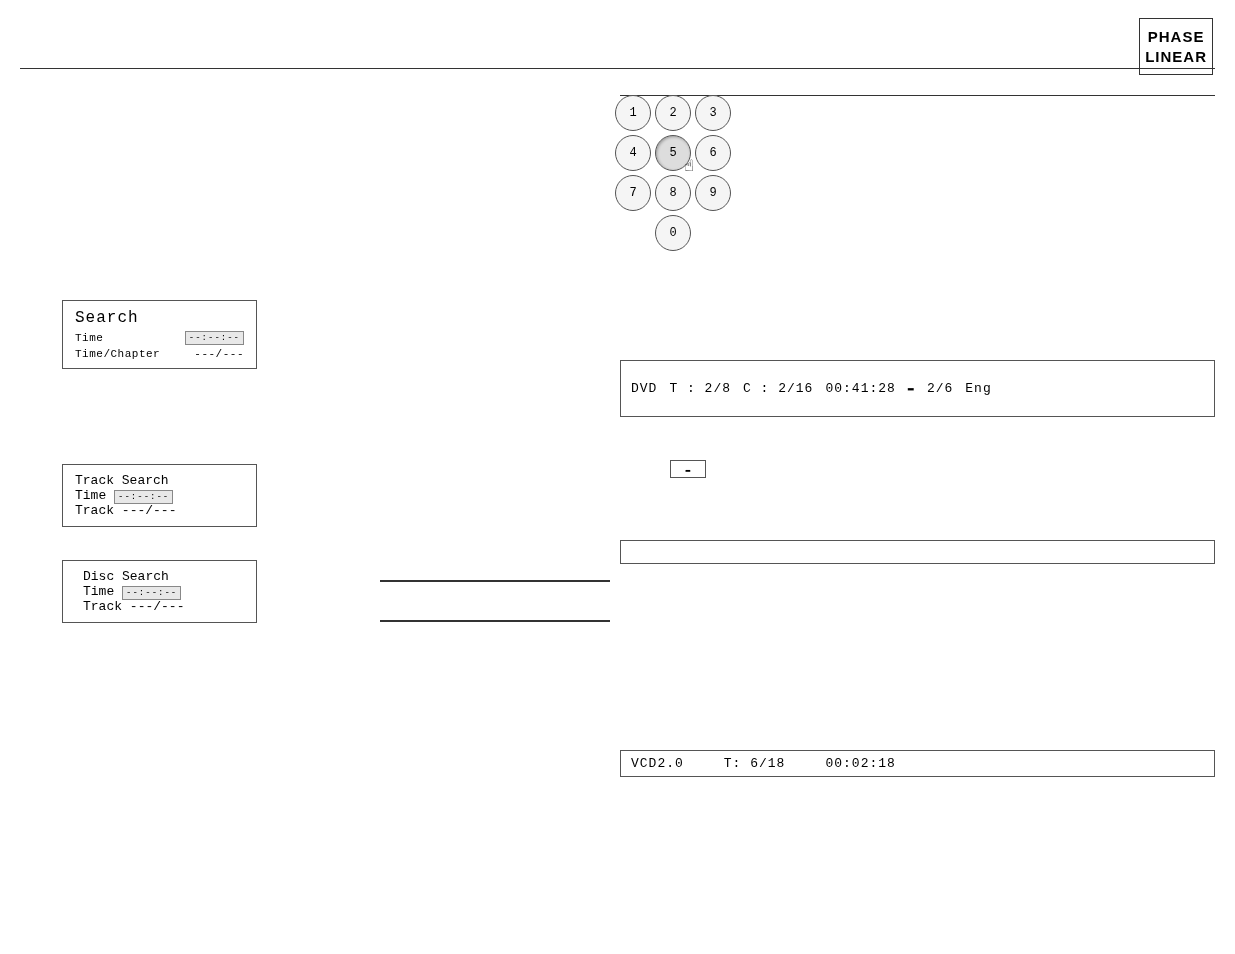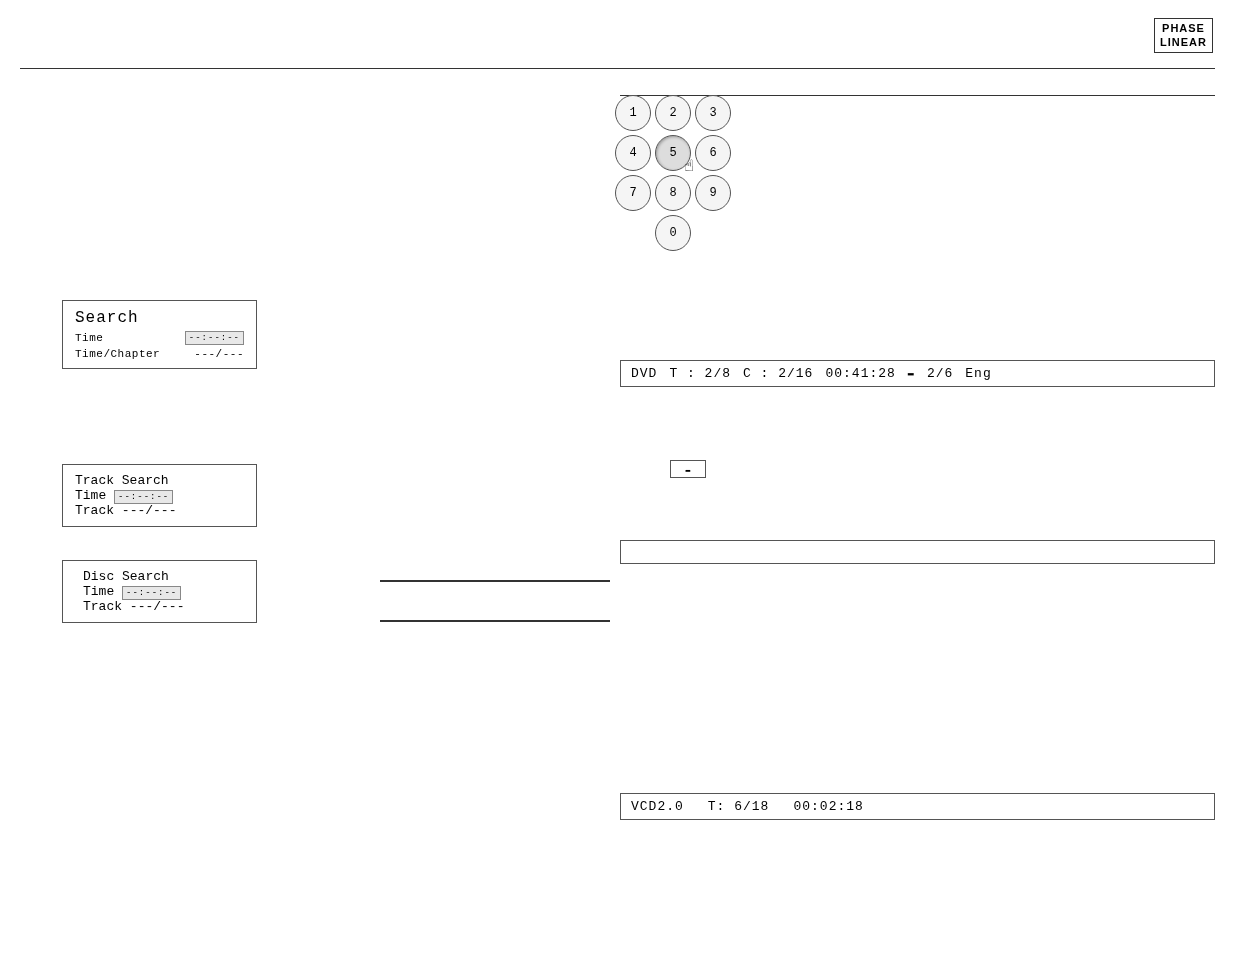--- a/index.html
+++ b/index.html
@@ -11,25 +11,25 @@
       font-size: 13px;
       position: relative;
       overflow: hidden;
     }
 
     
     .logo {
       position: absolute;
       top: 18px;
       right: 22px;
-      font-size: 11px;
+      font-size: 15px;
       font-weight: bold;
       letter-spacing: 1px;
       border: 1.5px solid #333;
-      padding: 2px 5px;
+      padding: 8px 5px;
       line-height: 1.3;
       font-family: Arial, sans-serif;
     }
     .logo span { display: block; text-align: center; }
 
     
     .hr-top {
       position: absolute;
       top: 68px;
       left: 20px;
@@ -141,21 +141,21 @@
       background: #fff;
     }
 
     
     .dvd-status {
       position: absolute;
       top: 360px;
       left: 620px;
       right: 20px;
       border: 1.5px solid #555;
-      padding: 5px 10px;
+      padding: 20px 10px;
       font-size: 13px;
       font-family: 'Courier New', monospace;
       letter-spacing: 1px;
       display: flex;
       align-items: center;
       gap: 12px;
       background: #fff;
     }
 
     
@@ -208,23 +208,22 @@
       top: 750px;
       left: 620px;
       right: 20px;
       border: 1.5px solid #555;
       padding: 5px 10px;
       font-size: 13px;
       font-family: 'Courier New', monospace;
       letter-spacing: 1px;
       display: flex;
       align-items: center;
-      gap: 24px;
-      background: #fff;
-      margin-top: 43px;
+      gap: 40px;
+      background: #fff;
     }
   </style>
 </head>
 <body>
 
 <div class="logo">
   <span>PHASE</span>
   <span>LINEAR</span>
 </div>
 

